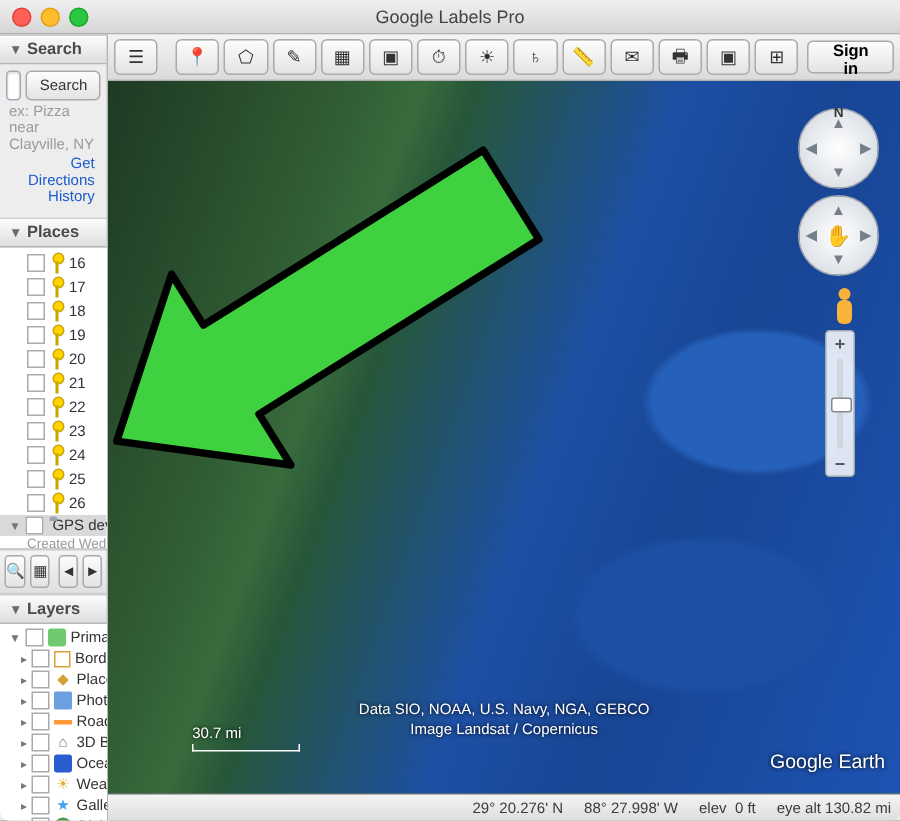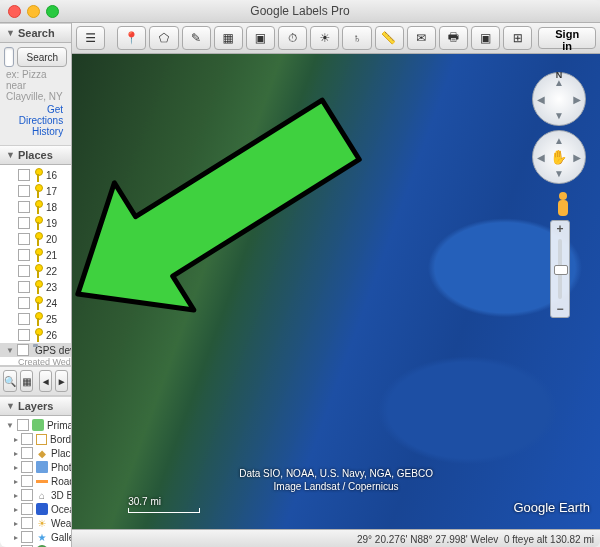--- a/index.html
+++ b/index.html
@@ -74,24 +74,24 @@
 .ar-e{right:-2px;top:50%;transform:translateY(-50%)}
 .ar-w{left:-2px;top:50%;transform:translateY(-50%)}
 .pegman{position:absolute;top:138px;right:28px;width:18px;height:26px}
 .pegman::before{content:"";position:absolute;top:0;left:5px;width:8px;height:8px;background:#f9b33a;border-radius:50%}
 .pegman::after{content:"";position:absolute;top:8px;left:4px;width:10px;height:16px;background:#f9b33a;border-radius:4px}
 .zoom{position:absolute;top:166px;right:30px;width:18px;display:flex;flex-direction:column;align-items:center;background:rgba(255,255,255,.85);border:1px solid #a0a7b0;border-radius:3px}
 .zoom .zb{width:100%;height:16px;display:flex;align-items:center;justify-content:center;font-size:12px;font-weight:bold;color:#555;cursor:pointer}
 .zoom .track{width:4px;height:60px;background:#cfd5dc;margin:2px 0;border-radius:2px;position:relative}
 .zoom .thumb{position:absolute;top:26px;left:-4px;width:12px;height:8px;background:#fff;border:1px solid #888;border-radius:2px}
 .attrib{position:absolute;bottom:36px;left:0;right:0;text-align:center;color:#fff;font-size:10px;text-shadow:0 0 3px #000;line-height:1.25;pointer-events:none}
-.scale{position:absolute;bottom:16px;left:56px;color:#fff;font-size:10px;text-shadow:0 0 3px #000}
+.scale{position:absolute;bottom:28px;left:56px;color:#fff;font-size:10px;text-shadow:0 0 3px #000}
 .scale-bar{width:70px;height:4px;border:1px solid #fff;border-top:none;margin-top:1px}
 .brand{position:absolute;bottom:14px;right:10px;color:#fff;font-size:13px;font-family:"Product Sans",Arial,sans-serif;text-shadow:0 0 3px #000}
-.status{height:18px;background:linear-gradient(#f4f4f4,#dcdcdc);border-top:1px solid #b0b0b0;display:flex;align-items:center;font-size:10px;color:#3a3a3a;padding:0 6px;justify-content:flex-end}
+.status{height:18px;background:linear-gradient(#f4f4f4,#dcdcdc);border-top:1px solid #b0b0b0;display:flex;align-items:center;font-size:10px;color:#3a3a3a;padding:0 6px;gap:14px;justify-content:flex-end}
 .arrow-overlay{position:absolute;pointer-events:none;z-index:50}
 </style>
 </head>
 <body>
 
 <div class="window">
   <div class="titlebar">
     <div class="traffic">
       <div class="tl red"></div>
       <div class="tl yel"></div>

